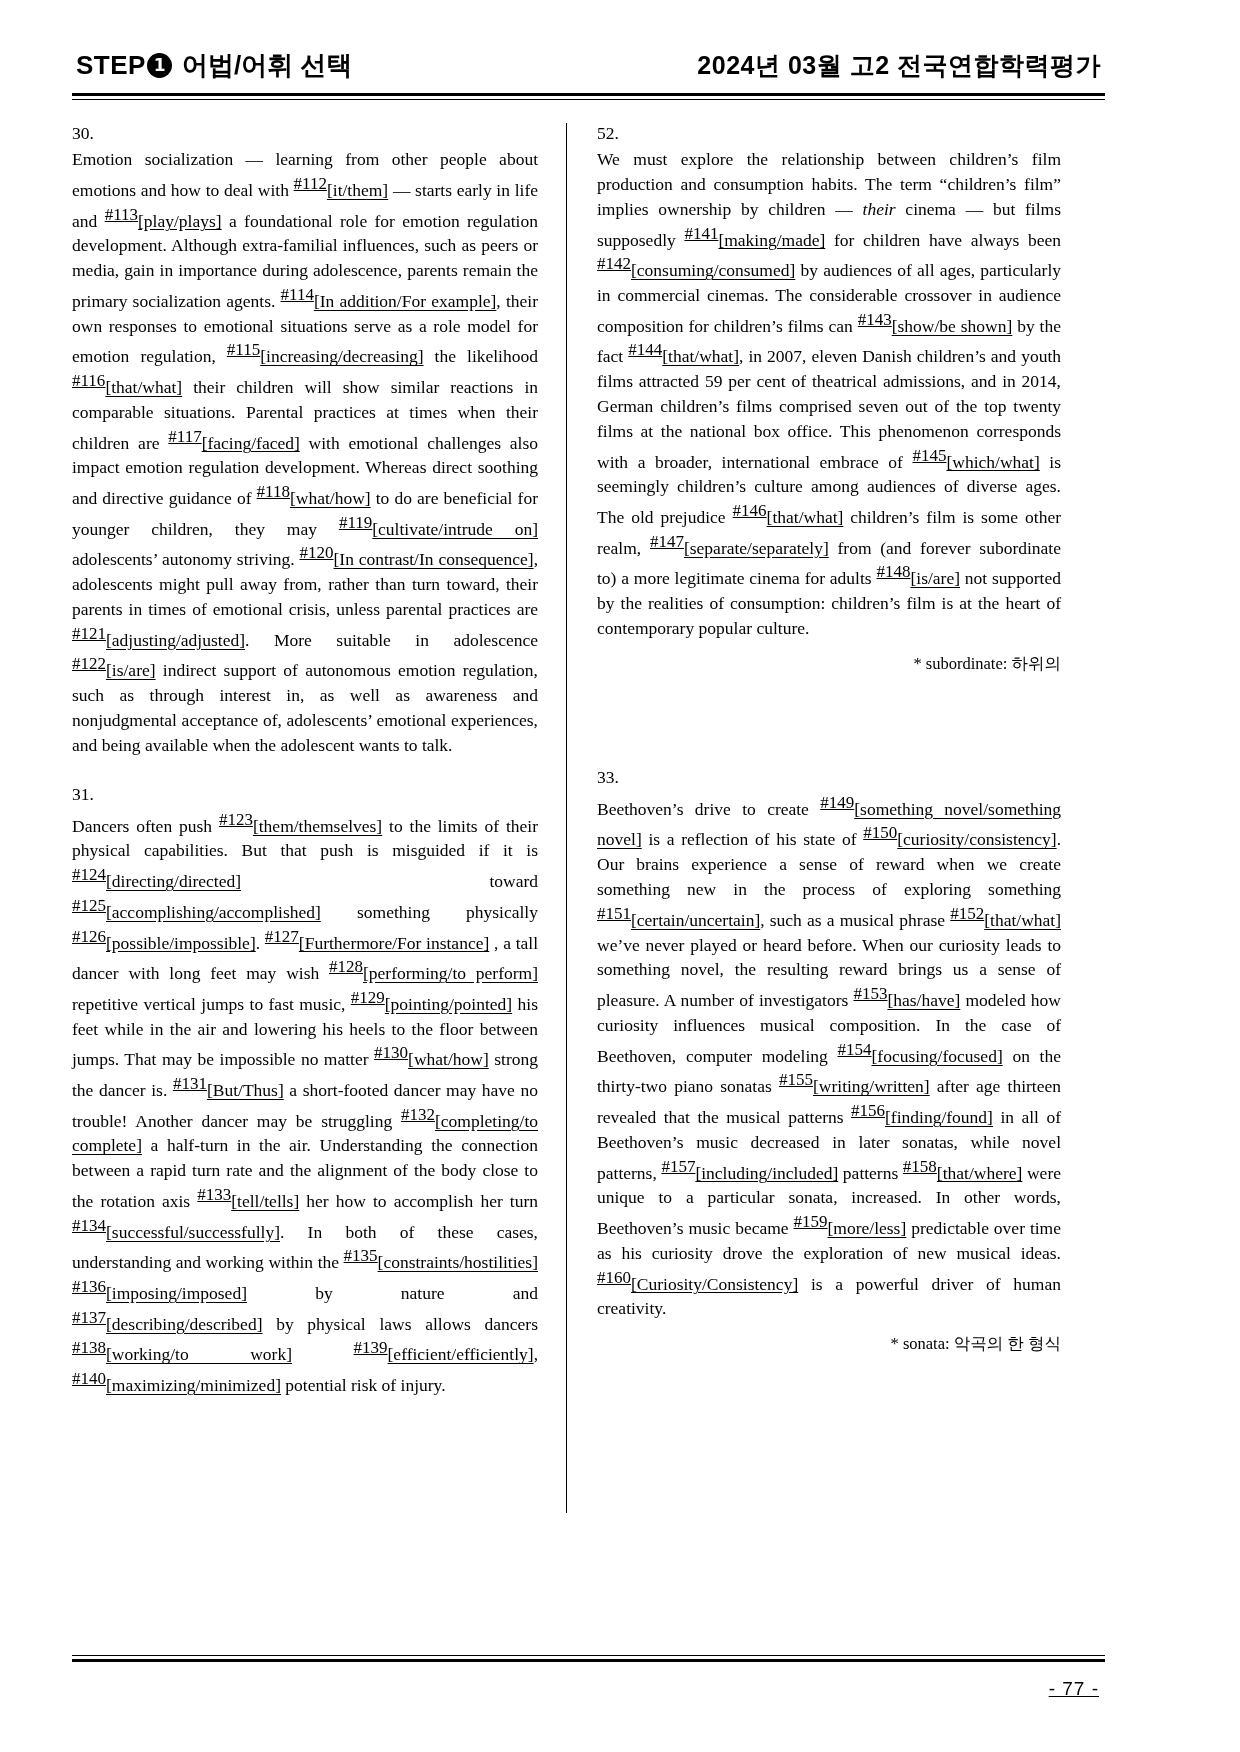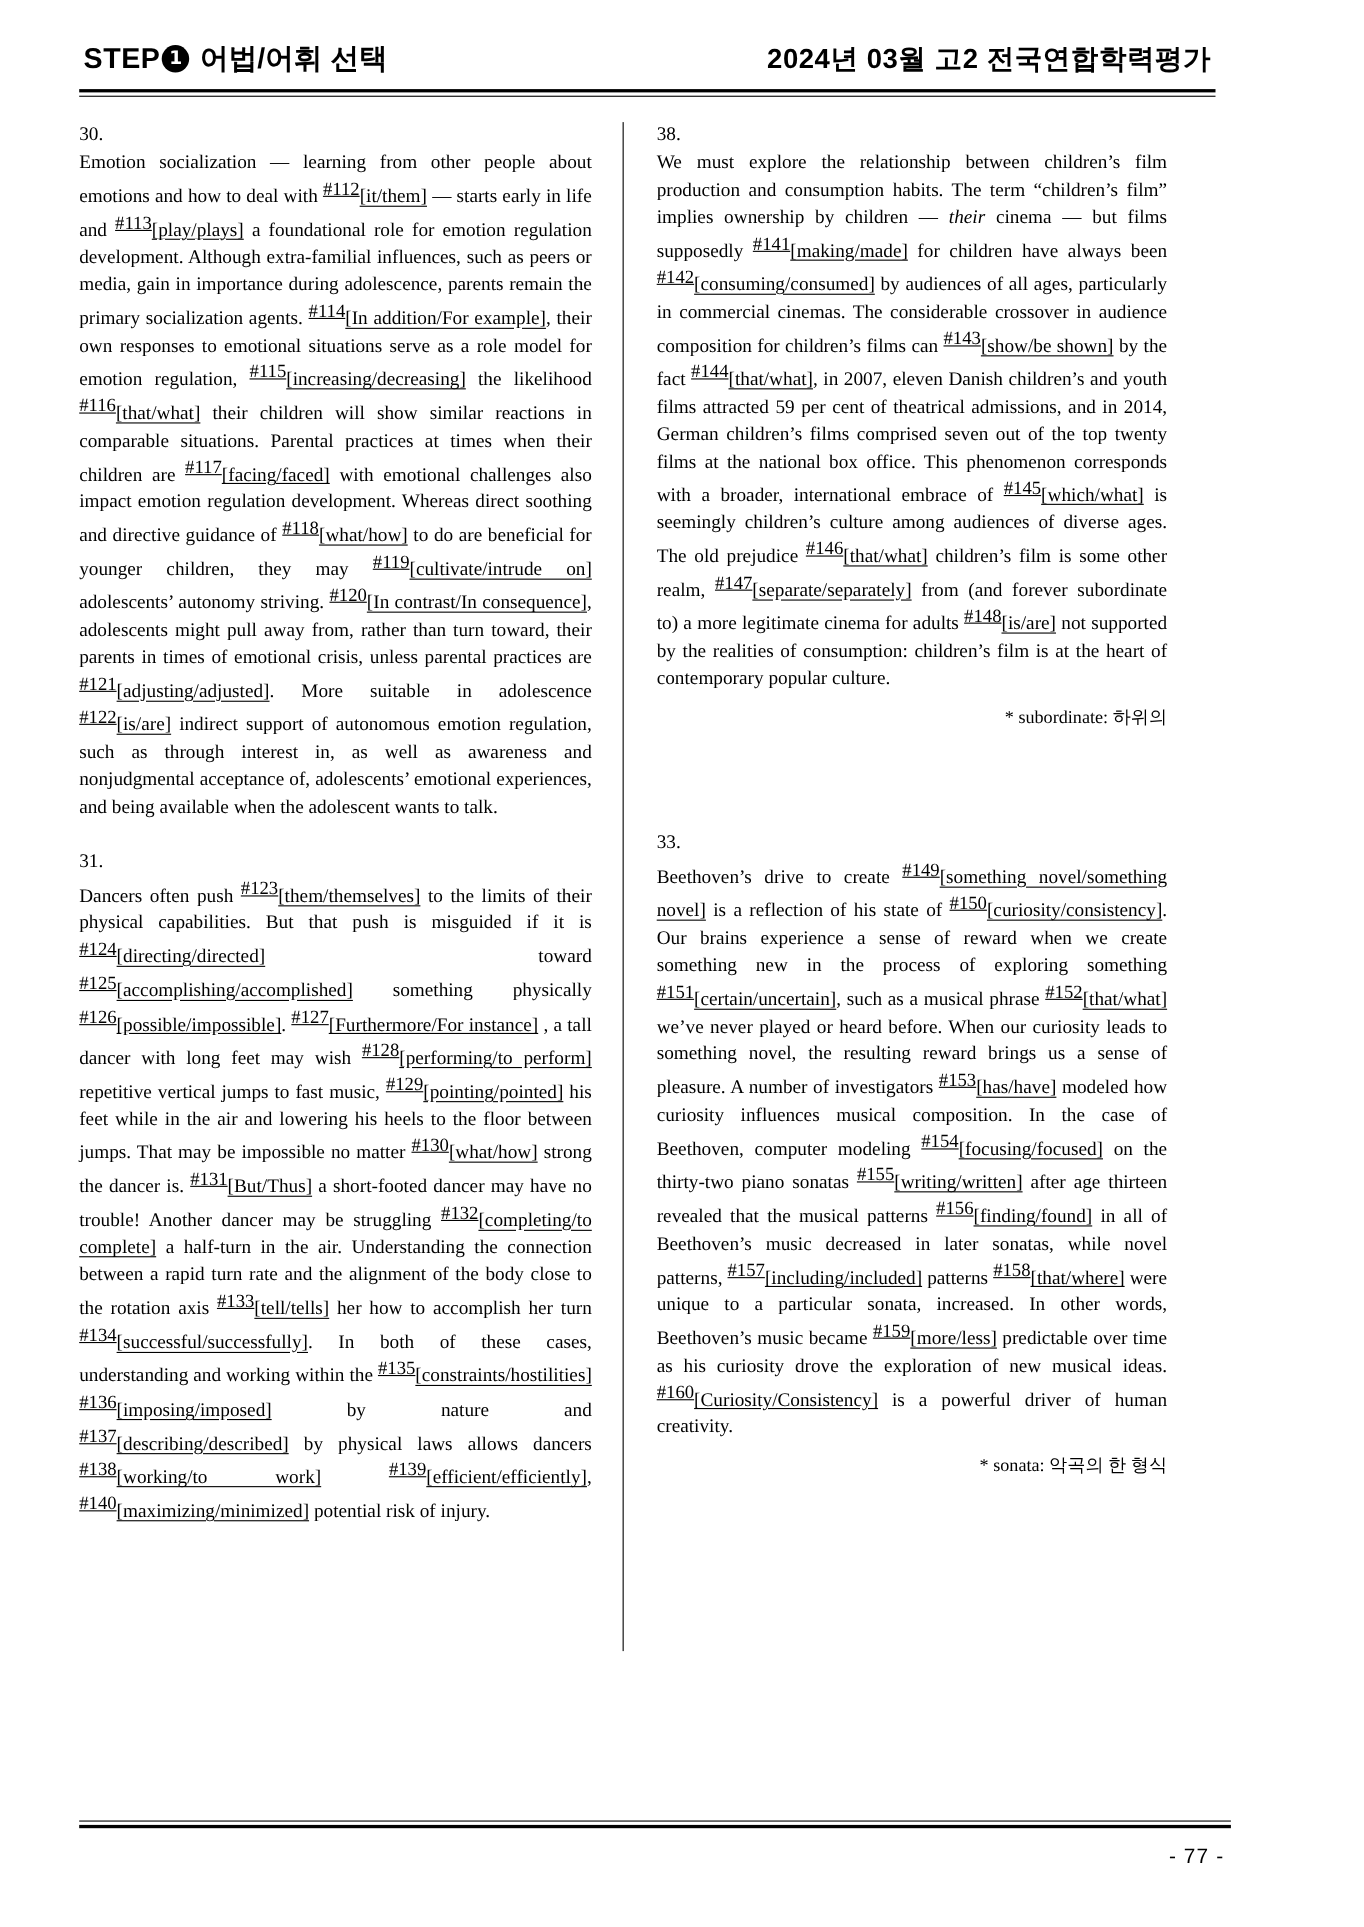--- a/index.html
+++ b/index.html
@@ -11,21 +11,21 @@
     width: 1240px;
     height: 1752px;
     font-family: "Liberation Serif", serif;
     color: #000000;
     position: relative;
   }
   .page {
     width: 1177px;
     height: 1752px;
     box-sizing: border-box;
-    padding: 36px 72px 0 72px;
+    padding: 48px 72px 0 72px;
     position: relative;
   }
   
   .header {
     display: flex;
     align-items: baseline;
     justify-content: space-between;
     padding: 0 4px 10px 4px;
   }
   .header-left {
@@ -115,22 +115,23 @@
     font-size: 16.5px;
     text-align: right;
     margin-top: 12px;
   }
   
   .rgap { height: 92px; }
   
   .footer {
     position: absolute;
     left: 72px;
-    right: 58px;
+    right: 72px;
     bottom: 52px;
+    text-decoration: underline;
   }
   .rule-bottom {
     border-bottom: 3px solid #000;
     border-top: 1px solid #000;
     height: 3px;
     margin-bottom: 16px;
   }
   .pageno {
     text-align: right;
     font-family: "Liberation Sans", sans-serif;
@@ -169,21 +170,21 @@
         <div class="passage">Dancers often push <sup class="mark">#123</sup><span class="choice">[them/themselves]</span> to the limits of their physical capabilities. But that push is misguided if it is <sup class="mark">#124</sup><span class="choice">[directing/directed]</span> toward <sup class="mark">#125</sup><span class="choice">[accomplishing/accomplished]</span> something physically <sup class="mark">#126</sup><span class="choice">[possible/impossible]</span>. <sup class="mark">#127</sup><span class="choice">[Furthermore/For instance]</span> , a tall dancer with long feet may wish <sup class="mark">#128</sup><span class="choice">[performing/to perform]</span> repetitive vertical jumps to fast music, <sup class="mark">#129</sup><span class="choice">[pointing/pointed]</span> his feet while in the air and lowering his heels to the floor between jumps. That may be impossible no matter <sup class="mark">#130</sup><span class="choice">[what/how]</span> strong the dancer is. <sup class="mark">#131</sup><span class="choice">[But/Thus]</span> a short-footed dancer may have no trouble! Another dancer may be struggling <sup class="mark">#132</sup><span class="choice">[completing/to complete]</span> a half-turn in the air. Understanding the connection between a rapid turn rate and the alignment of the body close to the rotation axis <sup class="mark">#133</sup><span class="choice">[tell/tells]</span> her how to accomplish her turn <sup class="mark">#134</sup><span class="choice">[successful/successfully]</span>. In both of these cases, understanding and working within the <sup class="mark">#135</sup><span class="choice">[constraints/hostilities]</span> <sup class="mark">#136</sup><span class="choice">[imposing/imposed]</span> by nature and <sup class="mark">#137</sup><span class="choice">[describing/described]</span> by physical laws allows dancers <sup class="mark">#138</sup><span class="choice">[working/to work]</span> <sup class="mark">#139</sup><span class="choice">[efficient/efficiently]</span>, <sup class="mark">#140</sup><span class="choice">[maximizing/minimized]</span> potential risk of injury.</div>
       </div>
 
     </div>
 
     <div class="divider"></div>
 
     <div class="col col-right">
 
       <div class="block">
-        <div class="qnum">38.</div>
+        <div class="qnum">52.</div>
         <div class="passage">We must explore the relationship between children’s film production and consumption habits. The term “children’s film” implies ownership by children — <span class="ital">their</span> cinema — but films supposedly <sup class="mark">#141</sup><span class="choice">[making/made]</span> for children have always been <sup class="mark">#142</sup><span class="choice">[consuming/consumed]</span> by audiences of all ages, particularly in commercial cinemas. The considerable crossover in audience composition for children’s films can <sup class="mark">#143</sup><span class="choice">[show/be shown]</span> by the fact <sup class="mark">#144</sup><span class="choice">[that/what]</span>, in 2007, eleven Danish children’s and youth films attracted 59 per cent of theatrical admissions, and in 2014, German children’s films comprised seven out of the top twenty films at the national box office. This phenomenon corresponds with a broader, international embrace of <sup class="mark">#145</sup><span class="choice">[which/what]</span> is seemingly children’s culture among audiences of diverse ages. The old prejudice <sup class="mark">#146</sup><span class="choice">[that/what]</span> children’s film is some other realm, <sup class="mark">#147</sup><span class="choice">[separate/separately]</span> from (and forever subordinate to) a more legitimate cinema for adults <sup class="mark">#148</sup><span class="choice">[is/are]</span> not supported by the realities of consumption: children’s film is at the heart of contemporary popular culture.</div>
         <div class="note">* subordinate: 하위의</div>
       </div>
 
       <div class="rgap"></div>
 
       <div class="block">
         <div class="qnum">33.</div>
         <div class="passage">Beethoven’s drive to create <sup class="mark">#149</sup><span class="choice">[something novel/something novel]</span> is a reflection of his state of <sup class="mark">#150</sup><span class="choice">[curiosity/consistency]</span>. Our brains experience a sense of reward when we create something new in the process of exploring something <sup class="mark">#151</sup><span class="choice">[certain/uncertain]</span>, such as a musical phrase <sup class="mark">#152</sup><span class="choice">[that/what]</span> we’ve never played or heard before. When our curiosity leads to something novel, the resulting reward brings us a sense of pleasure. A number of investigators <sup class="mark">#153</sup><span class="choice">[has/have]</span> modeled how curiosity influences musical composition. In the case of Beethoven, computer modeling <sup class="mark">#154</sup><span class="choice">[focusing/focused]</span> on the thirty-two piano sonatas <sup class="mark">#155</sup><span class="choice">[writing/written]</span> after age thirteen revealed that the musical patterns <sup class="mark">#156</sup><span class="choice">[finding/found]</span> in all of Beethoven’s music decreased in later sonatas, while novel patterns, <sup class="mark">#157</sup><span class="choice">[including/included]</span> patterns <sup class="mark">#158</sup><span class="choice">[that/where]</span> were unique to a particular sonata, increased. In other words, Beethoven’s music became <sup class="mark">#159</sup><span class="choice">[more/less]</span> predictable over time as his curiosity drove the exploration of new musical ideas. <sup class="mark">#160</sup><span class="choice">[Curiosity/Consistency]</span> is a powerful driver of human creativity.</div>
         <div class="note">* sonata: 악곡의 한 형식</div>

